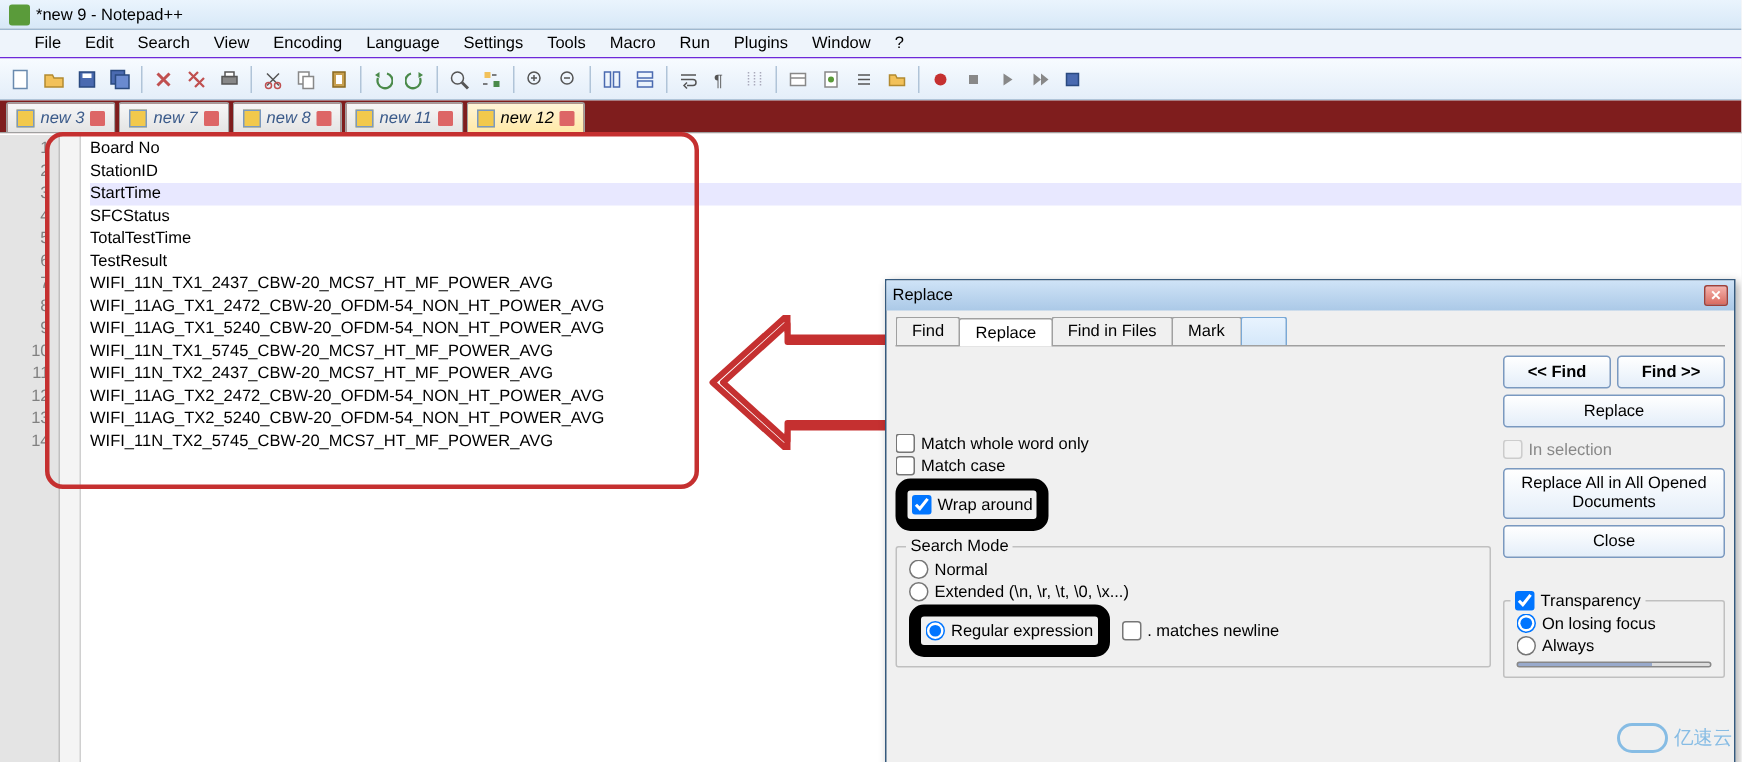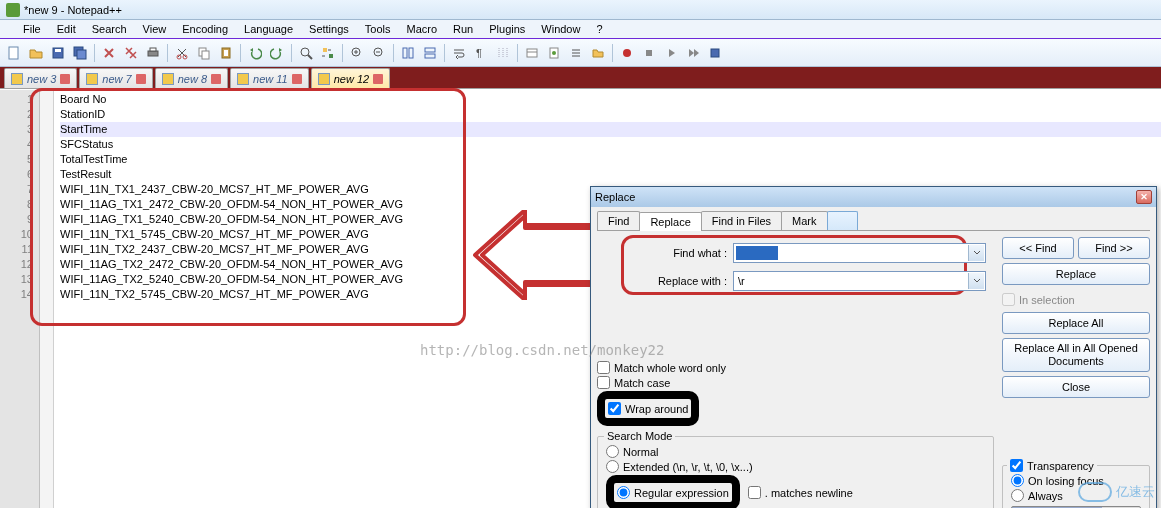--- a/index.html
+++ b/index.html
@@ -58,21 +58,21 @@
 
   .field-row { display: flex; align-items: center; gap: 6px; margin-bottom: 8px; }
   .field-row label { width: 90px; text-align: right; }
   .combo { flex: 1; height: 20px; border: 1px solid #7a99c0; background: #fff; display: flex; align-items: center; padding: 0 4px; position: relative; }
   .combo .sel { position: absolute; left: 2px; top: 2px; height: 14px; background: #2a6ac1; }
   .combo .drop { position: absolute; right: 1px; top: 1px; width: 16px; height: 16px; background: linear-gradient(#f0f6fc,#d0e0f0); border-left: 1px solid #a0b8d0; display: flex; align-items: center; justify-content: center; }
   .drop svg { width: 8px; height: 8px; }
 
   .btn { height: 22px; border: 1px solid #7a99c0; background: linear-gradient(#fff,#e4eef9); border-radius: 3px; display: flex; align-items: center; justify-content: center; padding: 0 6px; cursor: default; }
   .btn-row { display: flex; gap: 4px; }
-  .btn-row .btn { flex: 1; }
+  .btn-row .btn { flex: 1; font-weight: bold; }
 
   .chk { display: flex; align-items: center; gap: 4px; margin: 2px 0; }
   .chk input { width: 13px; height: 13px; }
   .rad { display: flex; align-items: center; gap: 4px; margin: 2px 0; }
   .rad input { width: 13px; height: 13px; }
 
   .group { border: 1px solid #c0c0c0; border-radius: 2px; padding: 6px 8px 6px 8px; margin-top: 4px; position: relative; }
   .group-title { position: absolute; top: -7px; left: 6px; background: #f0f0f0; padding: 0 3px; }
 
   .red-ring { border: 8px solid #000000; border-radius: 10px; display: inline-block; padding: 1px 3px; }
@@ -333,21 +333,20 @@
       <div>11</div>
       <div>12</div>
       <div>13</div>
       <div>14</div>
     </div>
   <div class="fold-col"></div>
   <div class="code" id="code"><div class="code-line">Board No</div><div class="code-line">StationID</div><div class="code-line current">StartTime</div><div class="code-line">SFCStatus</div><div class="code-line">TotalTestTime</div><div class="code-line">TestResult</div><div class="code-line">WIFI_11N_TX1_2437_CBW-20_MCS7_HT_MF_POWER_AVG</div><div class="code-line">WIFI_11AG_TX1_2472_CBW-20_OFDM-54_NON_HT_POWER_AVG</div><div class="code-line">WIFI_11AG_TX1_5240_CBW-20_OFDM-54_NON_HT_POWER_AVG</div><div class="code-line">WIFI_11N_TX1_5745_CBW-20_MCS7_HT_MF_POWER_AVG</div><div class="code-line">WIFI_11N_TX2_2437_CBW-20_MCS7_HT_MF_POWER_AVG</div><div class="code-line">WIFI_11AG_TX2_2472_CBW-20_OFDM-54_NON_HT_POWER_AVG</div><div class="code-line">WIFI_11AG_TX2_5240_CBW-20_OFDM-54_NON_HT_POWER_AVG</div><div class="code-line">WIFI_11N_TX2_5745_CBW-20_MCS7_HT_MF_POWER_AVG</div></div>
 
   <div class="red-box" style="left:30px; top:-2px; width:436px; height:238px;"></div>
 
-  <div class="watermark">http://blog.csdn.net/monkey22</div>
 </div>
 
 <svg class="arrow-wrap" width="160" height="90">
   <path d="M155 10 L155 75 L55 75 L55 90 L5 45 L55 0 L55 15 L135 15 L135 10 Z" transform="translate(0,0)" fill="#fff" stroke="#c53030" stroke-width="4" stroke-linejoin="round"></path>
   <path d="M150 18 L150 68 L55 68 L55 80 L15 45 L55 10 L55 22 L150 22 Z" fill="#fff"></path>
   <path d="M150 18 L55 18 L55 6 L12 45 L55 84 L55 72 L150 72" fill="none" stroke="#c53030" stroke-width="4" stroke-linejoin="round"></path>
 </svg>
 
 <div class="dlg">
   <div class="dlg-title">
@@ -358,47 +357,20 @@
     <div class="tabstrip">
       <div class="dlgtab">Find</div>
       <div class="dlgtab active">Replace</div>
       <div class="dlgtab">Find in Files</div>
       <div class="dlgtab">Mark</div>
       <div class="dlgtab extra">&nbsp;&nbsp;&nbsp;</div>
     </div>
 
     <div class="form-area">
       <div class="form-left">
-        <div style="position:relative; padding:6px 8px 10px 40px;">
-          <div class="red-box" style="left:24px; top:-2px; width:346px; height:60px;"></div>
-
-          <div class="field-row">
-            <label>Find what :</label>
-            <div class="combo">
-              <div class="sel" style="width:42px;"></div>
-              <span></span>
-              <div class="drop">
-                  <svg viewBox="0 0 8 8">
-                    <path d="M1 2l3 3 3-3" fill="none" stroke="#555"></path>
-                  </svg>
-                </div>
-            </div>
-          </div>
-          <div class="field-row">
-            <label>Replace with :</label>
-            <div class="combo">
-              <span>\r</span>
-              <div class="drop">
-                  <svg viewBox="0 0 8 8">
-                    <path d="M1 2l3 3 3-3" fill="none" stroke="#555"></path>
-                  </svg>
-                </div>
-            </div>
-          </div>
-        </div>
 
         <div style="height:50px;"></div>
 
         <div class="chk">
             <input type="checkbox" style="">
             <span>Match whole word only</span>
           </div>
         <div class="chk">
             <input type="checkbox" style="">
             <span>Match case</span>
@@ -440,21 +412,20 @@
       <div class="form-right">
         <div class="btn-row">
           <div class="btn">&lt;&lt; Find</div>
           <div class="btn">Find &gt;&gt;</div>
         </div>
         <div class="btn">Replace</div>
         <div class="chk" style="justify-content:flex-start; margin:4px 0 2px 0;">
             <input type="checkbox" disabled="" style="">
             <span style="color:#888;">In selection</span>
           </div>
-        <div class="btn">Replace All</div>
         <div class="btn" style="height:34px; text-align:center; line-height:1.2;">Replace All in All Opened Documents</div>
         <div class="btn">Close</div>
 
         <div style="flex:1"></div>
 
         <div class="group" style="margin-top:20px;">
           <span class="chk" style="position:absolute; top:-9px; left:4px; background:#f0f0f0; padding:0 3px;">
               <input type="checkbox" checked="" style="">
               <span>Transparency</span>
             </span>

